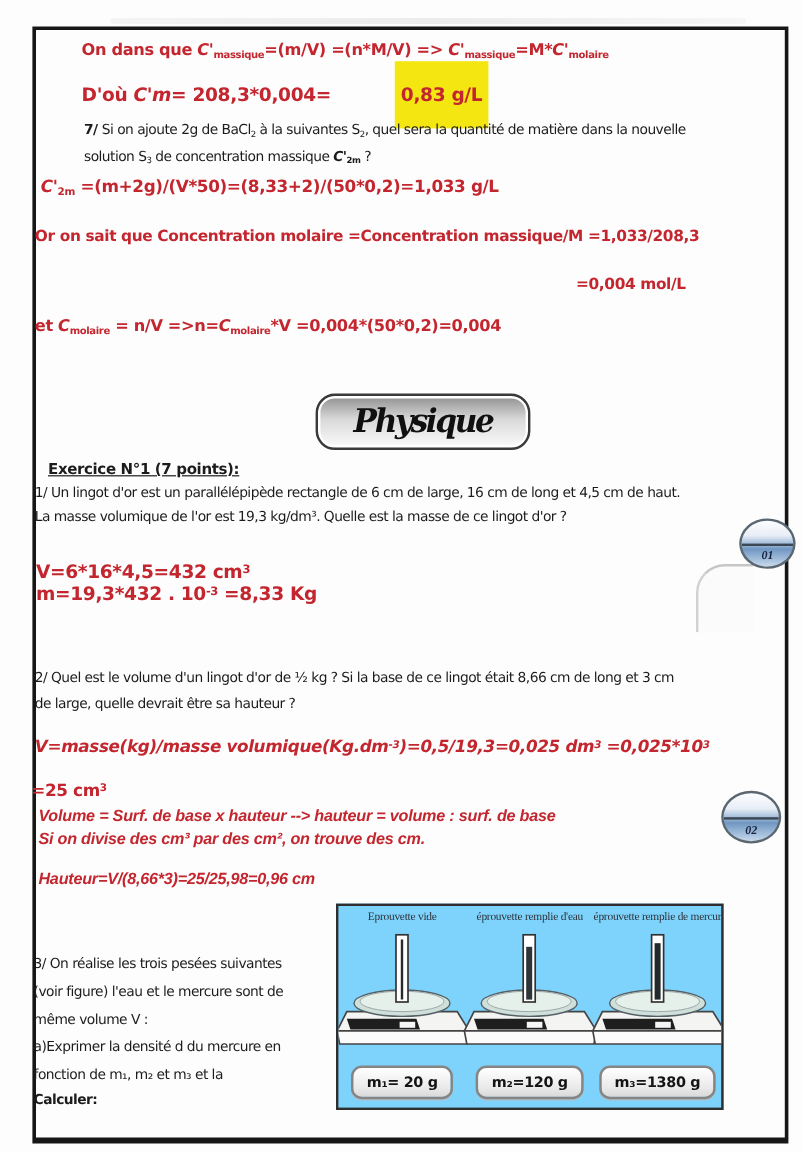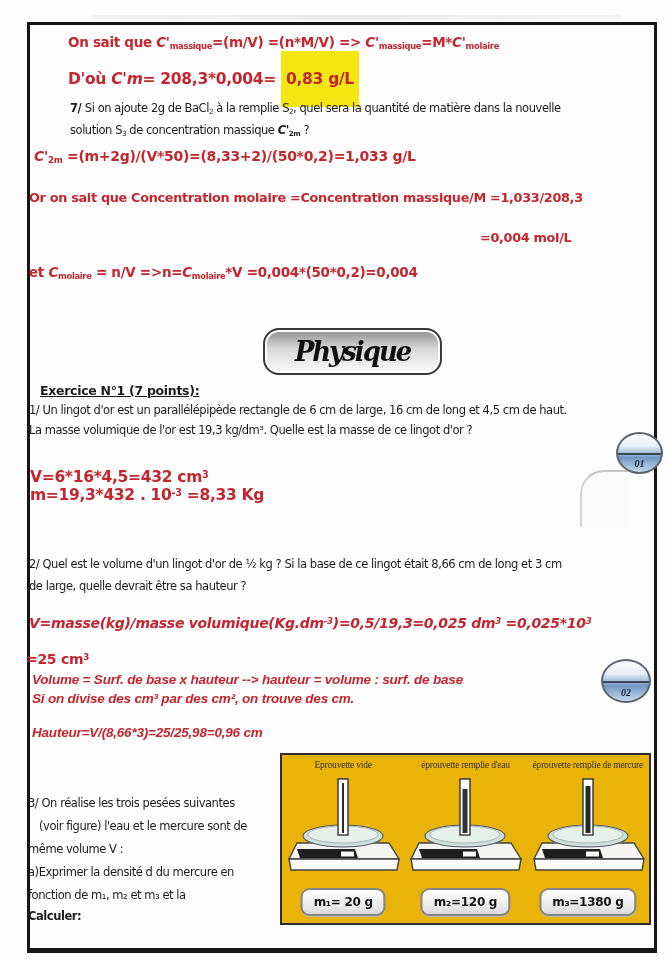--- a/index.html
+++ b/index.html
@@ -21,21 +21,21 @@
   .fs16{font-size:15.5px;}
   .fs14{font-size:14px;}
   .fs135{font-size:13.5px;}
   .fs13{font-size:12.8px;}
   
   .hand{font-size:11.5px;letter-spacing:-0.45px;color:#1c1c1c;}
   .hand-bold{font-weight:700;}
   
   .sub{font-size:0.62em;vertical-align:-0.28em;}
   .sup{font-size:0.62em;vertical-align:0.45em;}
-  .hl{background:#f4e711;padding:19px 5px;}
+  .hl{background:#f4e711;padding:19px 5px;margin-left:48px;}
   .b{font-weight:700;}
   .it{font-style:italic;}
   .heading{font-weight:700;text-decoration:underline;font-size:12.5px;letter-spacing:-0.3px;}
   .note{font-family:"Liberation Sans",sans-serif;font-style:italic;font-weight:700;
     color:#c3262e;font-size:13.5px;letter-spacing:-0.2px;}
   
   .banner{
     position:absolute;left:263px;top:328px;width:179px;height:47px;box-sizing:border-box;
     border:2px solid #3a3a3a;border-radius:16px;
     background:linear-gradient(180deg,#8f8f8f 0%,#d9d9d9 45%,#fbfbfb 100%);
@@ -44,45 +44,45 @@
   }
   .banner-text{font-family:"DejaVu Serif",serif;font-style:italic;font-weight:700;
     font-size:26px;color:#101010;letter-spacing:-2px;transform:scaleY(1.05);}
   
   .badge{position:absolute;box-sizing:border-box;border:2px solid #5a6670;border-radius:50%;
     overflow:hidden;background:linear-gradient(180deg,#fcfdfe 0%,#e8eef6 32%,#8fafd2 55%,#7097c2 62%,#c7d9ec 100%);}
   .badge-line{position:absolute;left:0;top:50%;width:100%;height:2px;background:#3c4754;}
   .badge-label{position:absolute;left:0;bottom:3px;width:100%;text-align:center;
     font-family:"Liberation Serif",serif;font-style:italic;font-weight:700;font-size:10px;color:#17233f;}
   
-  .figure{position:absolute;left:280px;top:753px;width:371px;height:172px;box-sizing:border-box;
-    border:2px solid #2e2e2e;background:#eab308;display:flex;overflow:hidden;}
+  .figure{position:absolute;left:280px;top:753px;width:323px;height:172px;box-sizing:border-box;
+    border:2px solid #2e2e2e;background:#7dd3fc;display:flex;overflow:hidden;}
   .fig-col{flex:1;position:relative;height:100%;}
   .fig-caption{position:absolute;top:5px;left:0;width:100%;text-align:center;
     font-family:"Liberation Serif",serif;font-size:9.5px;color:#2e333b;letter-spacing:-0.2px;white-space:nowrap;}
   .scale-art{position:absolute;top:22px;left:50%;transform:translateX(-50%);}
   .mass-box{position:absolute;bottom:7px;left:50%;transform:translateX(-50%);
     border:2px solid #858585;border-radius:9px;background:linear-gradient(180deg,#ffffff 0%,#e9e9e9 70%,#d8d8d8 100%);
     box-shadow:0 1px 0 #bbb;padding:5px 11px;font-size:12px;font-weight:700;
     letter-spacing:-0.3px;white-space:nowrap;color:#141414;}
 </style>
 </head>
 <body>
 
 <div class="photo">
 
   <div class="top-smear"></div>
   <div class="frame"></div>
   <div class="curl"></div>
 
-  <div class="line red-f fs135" style="left:68px;top:34px;"><span>On sait que </span><span class="it">C'</span><span class="sub">massique</span><span>=(m/V) =(n*M/V) =&gt; </span><span class="it">C'</span><span class="sub">massique</span><span>=M*</span><span class="it">C'</span><span class="sub">molaire</span></div>
+  <div class="line red-f fs135" style="left:68px;top:34px;"><span>On dans que </span><span class="it">C'</span><span class="sub">massique</span><span>=(m/V) =(n*M/V) =&gt; </span><span class="it">C'</span><span class="sub">massique</span><span>=M*</span><span class="it">C'</span><span class="sub">molaire</span></div>
 
   <div class="line red-f fs16" style="left:68px;top:70px;"><span>D'où </span><span class="it">C'm</span><span>= 208,3*0,004= </span><span class="hl">0,83 g/L</span></div>
 
-  <div class="line hand" style="left:70px;top:101px;"><span class="b">7/ </span><span>Si on ajoute 2g de BaCl</span><span class="sub">2</span><span> à la remplie S</span><span class="sub">2</span><span>, quel sera la quantité de matière dans la nouvelle</span></div>
+  <div class="line hand" style="left:70px;top:101px;"><span class="b">7/ </span><span>Si on ajoute 2g de BaCl</span><span class="sub">2</span><span> à la suivantes S</span><span class="sub">2</span><span>, quel sera la quantité de matière dans la nouvelle</span></div>
   <div class="line hand" style="left:70px;top:123px;"><span>solution S</span><span class="sub">3</span><span> de concentration massique </span><span class="b it">C'</span><span class="sub b">2m</span><span> ?</span></div>
 
   <div class="line red-f fs14" style="left:34px;top:148px;"><span class="it">C'</span><span class="sub">2m</span><span> =(m+2g)/(V*50)=(8,33+2)/(50*0,2)=1,033 g/L</span></div>
 
   <div class="line red-f fs13" style="left:29px;top:190px;">Or on sait que Concentration molaire =Concentration massique/M =1,033/208,3</div>
 
   <div class="line red-f fs13" style="left:480px;top:230px;">=0,004 mol/L</div>
 
   <div class="line red-f fs135" style="left:29px;top:264px;"><span>et </span><span class="it">C</span><span class="sub">molaire</span><span> = n/V =&gt;n=</span><span class="it">C</span><span class="sub">molaire</span><span>*V =0,004*(50*0,2)=0,004</span></div>
 
@@ -113,21 +113,21 @@
   <div class="badge" style="left:616px;top:432px;width:47px;height:42px;">
     <div class="badge-line"></div>
     <div class="badge-label">01</div>
   </div>
   <div class="badge" style="left:601px;top:659px;width:50px;height:44px;">
     <div class="badge-line"></div>
     <div class="badge-label">02</div>
   </div>
 
   <div class="line hand" style="left:28px;top:796px;">3/ On réalise les trois pesées suivantes</div>
-  <div class="line hand" style="left:28px;top:819px;padding-left:11px;">(voir figure) l'eau et le mercure sont de</div>
+  <div class="line hand" style="left:28px;top:819px;">(voir figure) l'eau et le mercure sont de</div>
   <div class="line hand" style="left:28px;top:842px;">même volume V :</div>
   <div class="line hand" style="left:28px;top:865px;">a)Exprimer la densité d du mercure en</div>
   <div class="line hand" style="left:28px;top:888px;">fonction de m₁,  m₂ et m₃ et la</div>
   <div class="line hand hand-bold" style="left:28px;top:909px;">Calculer:</div>
 
   <div class="figure">
 
     <div class="fig-col">
       <div class="fig-caption">Eprouvette vide</div>
       <svg class="scale-art" width="116" height="100" viewBox="0 0 116 100">

